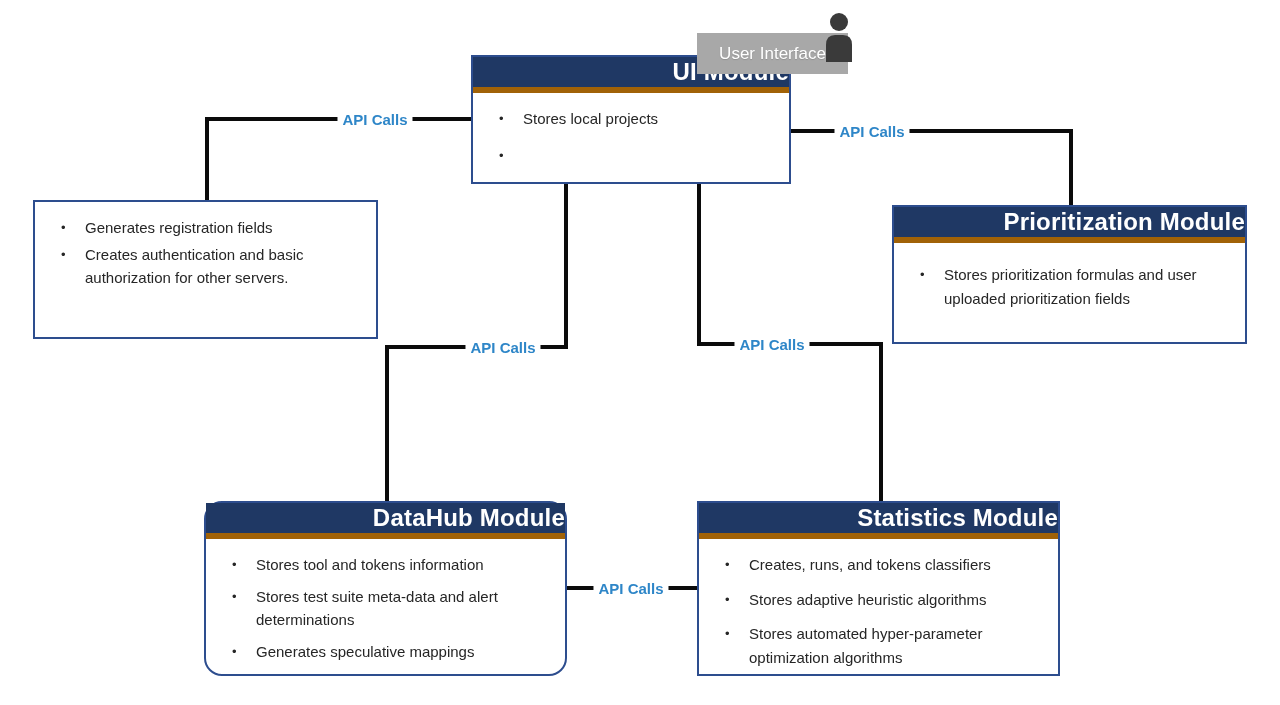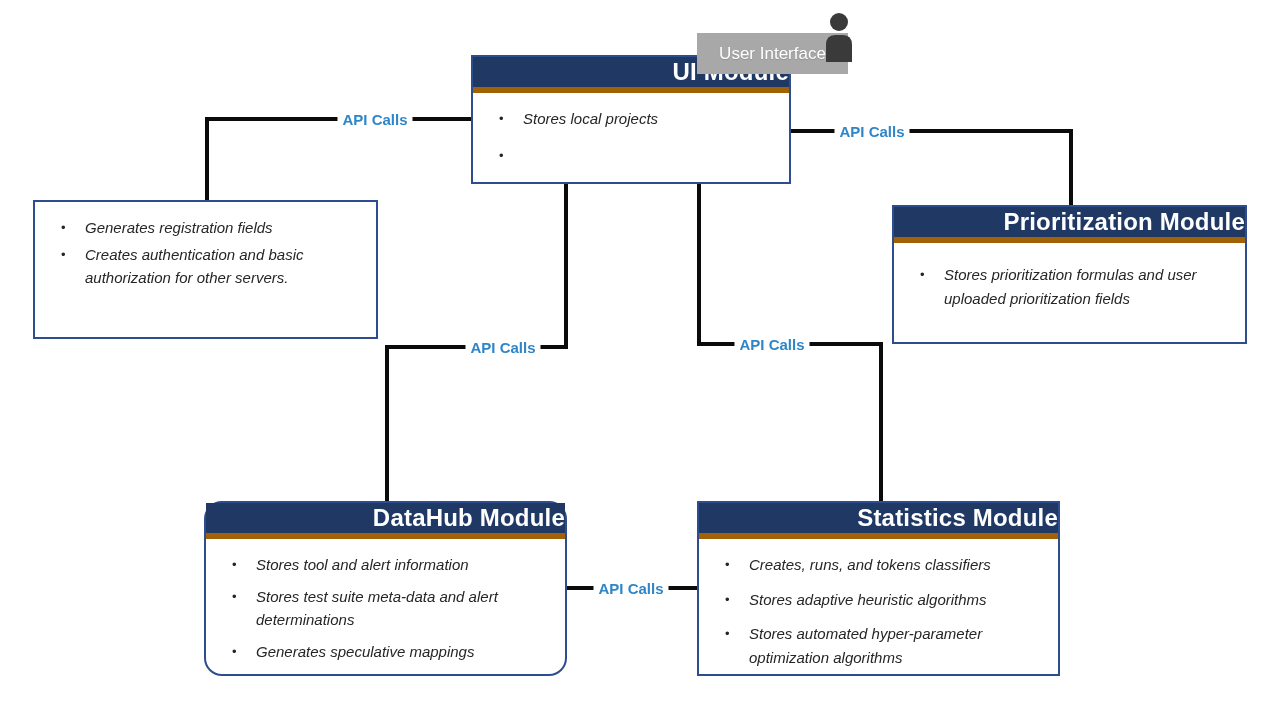--- a/index.html
+++ b/index.html
@@ -48,21 +48,21 @@
     line-height: 1.58;
   }
   .bullet .dot {
     width: 24px;
     flex: 0 0 24px;
     text-align: left;
     padding-left: 6px;
     font-size: 13px;
     line-height: 1.8;
   }
-  .bullet .txt { flex: 1; font-style: italic; }
+  .bullet .txt { flex: 1; }
 
   
   .sp-ui .bullet      { margin-bottom: 13px; }
   .sp-reg .bullet     { margin-bottom: 3px;  }
   .sp-pri             { padding-top: 20px;   }
   .sp-dh .bullet      { margin-bottom: 8px;  }
   .sp-st .bullet      { margin-bottom: 11px; }
 
   
   .seg {
@@ -171,21 +171,21 @@
     </ul>
   </div>
 
   <div class="module" style="left:204px; top:501px; width:363px; height:175px;border-radius:18px;">
     <div class="module-header">
       <span>DataHub Module</span>
     </div>
     <ul class="module-body sp-dh">
       <li class="bullet">
         <span class="dot">•</span>
-        <span class="txt">Stores tool and alert information</span>
+        <span class="txt">Stores tool and tokens information</span>
       </li>
       <li class="bullet">
         <span class="dot">•</span>
         <span class="txt">Stores test suite meta-data and alert determinations</span>
       </li>
       <li class="bullet">
         <span class="dot">•</span>
         <span class="txt">Generates speculative mappings</span>
       </li>
     </ul>

